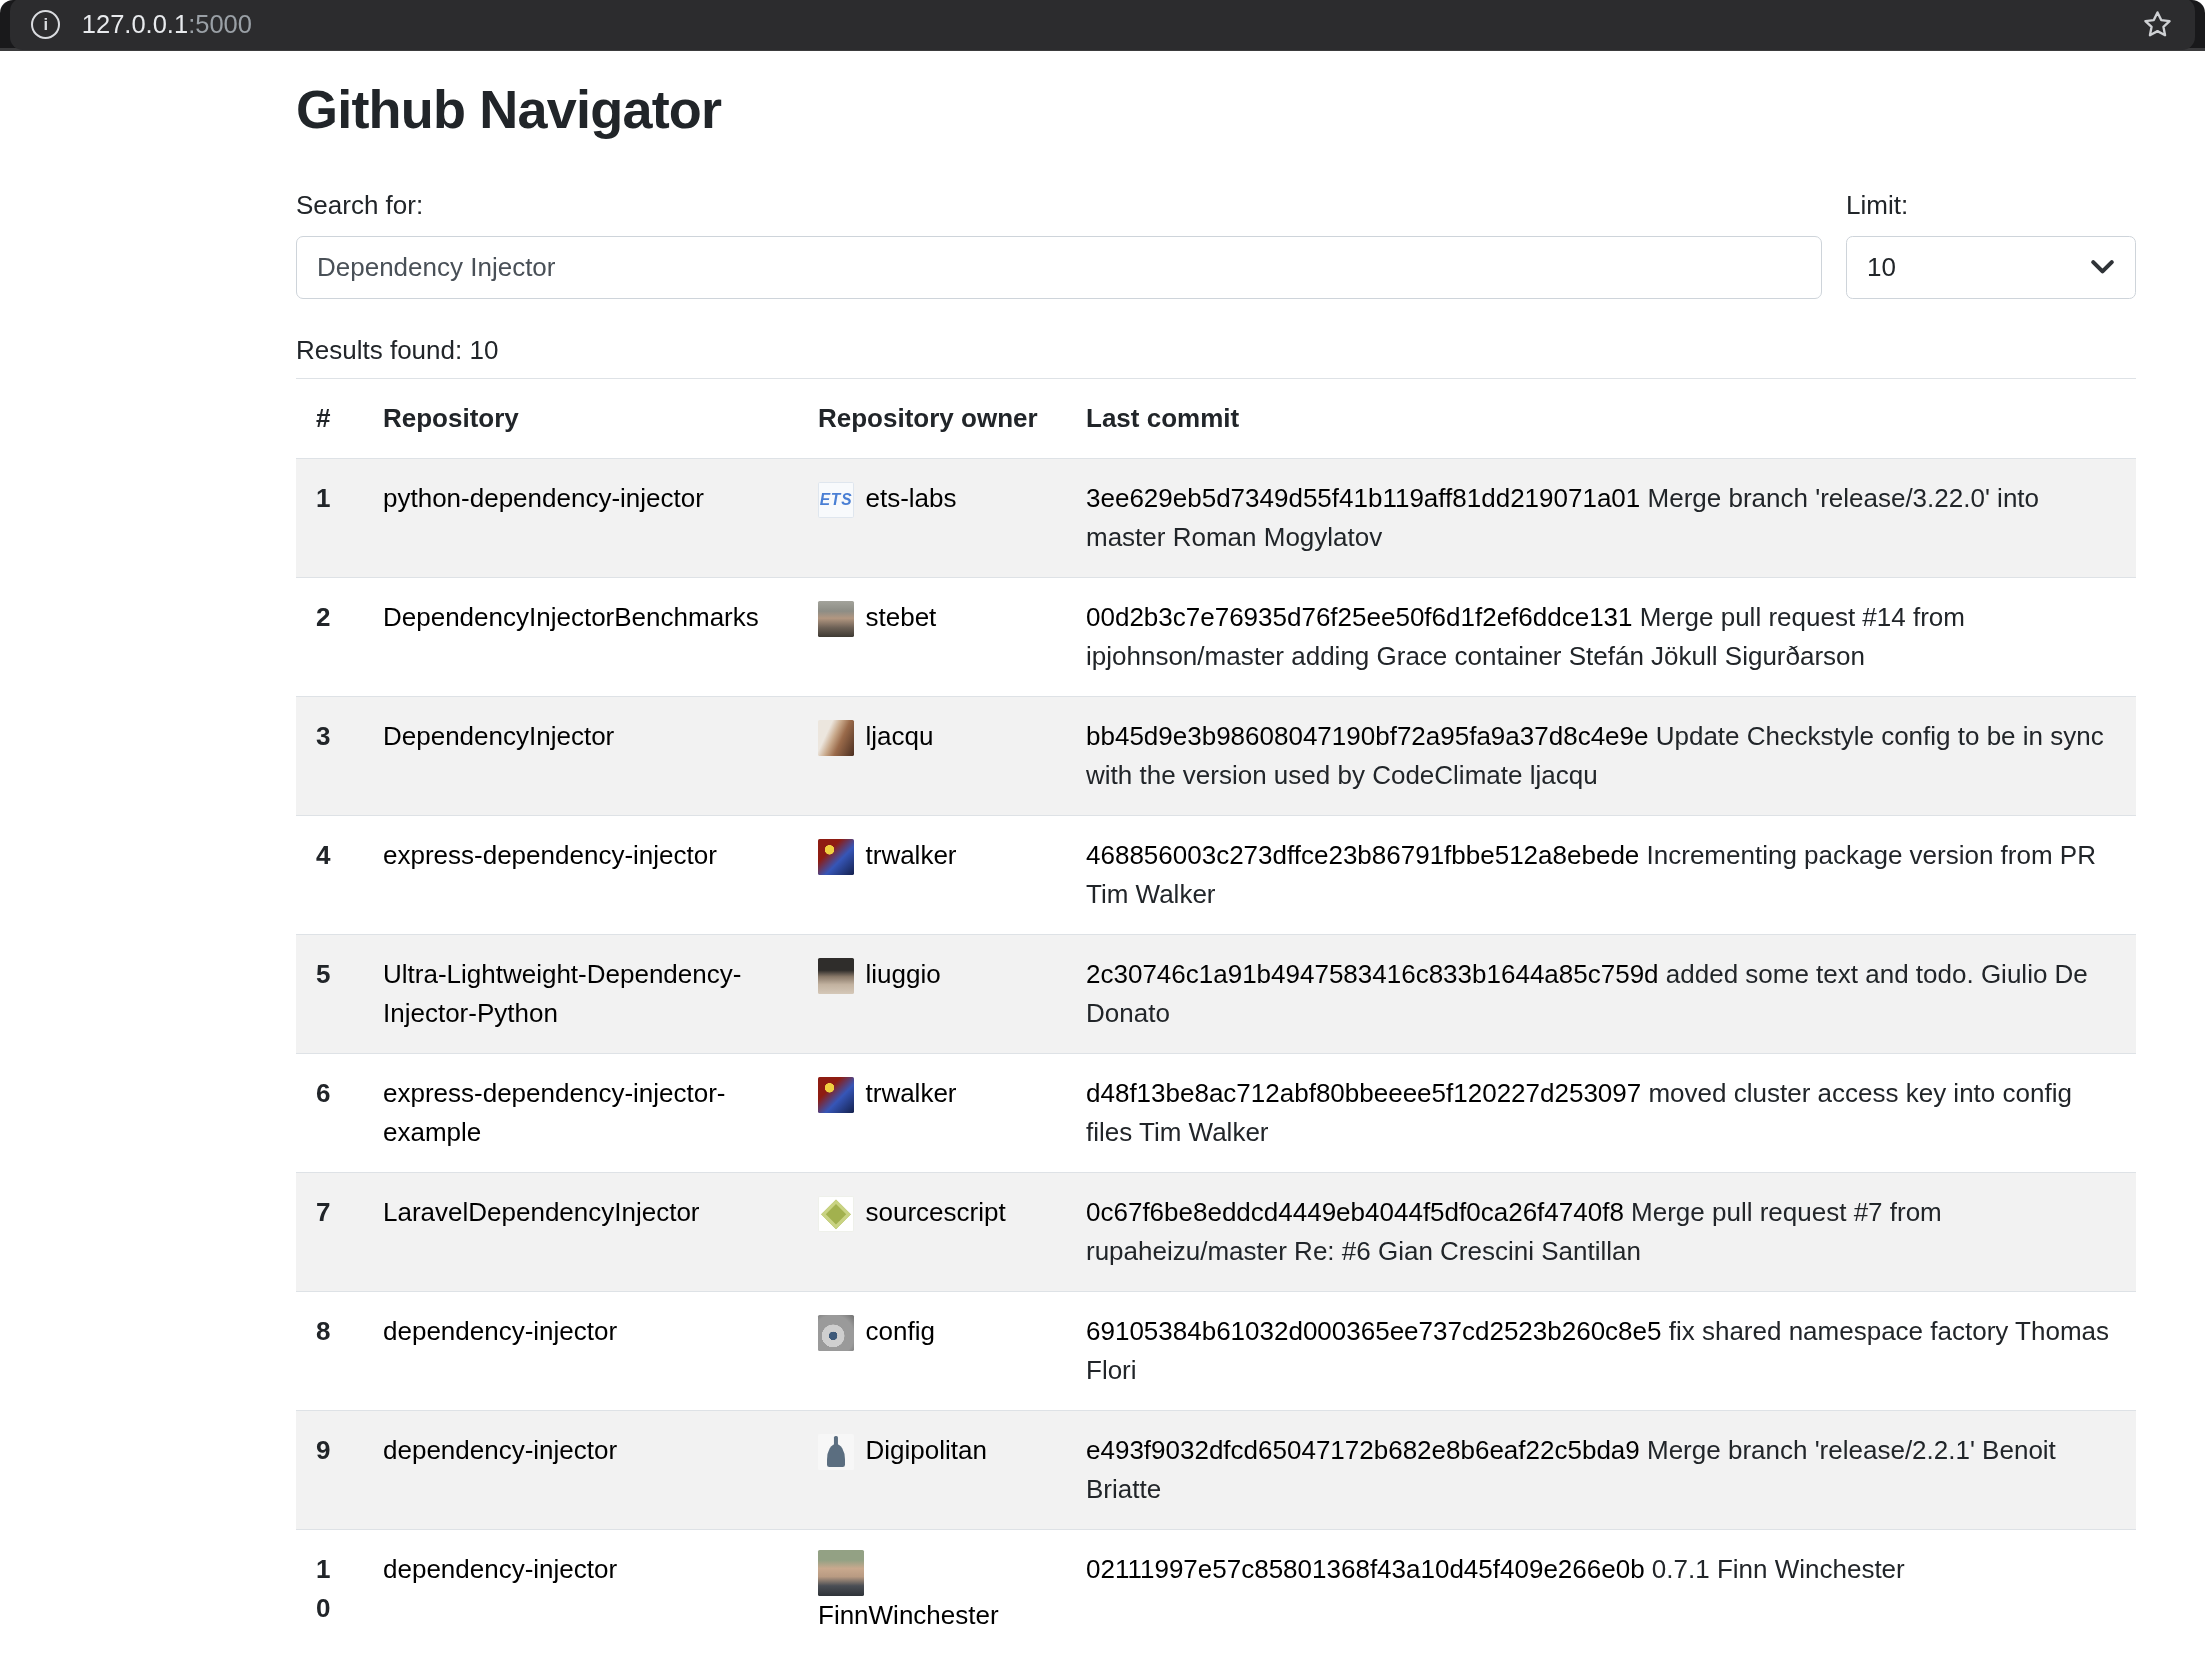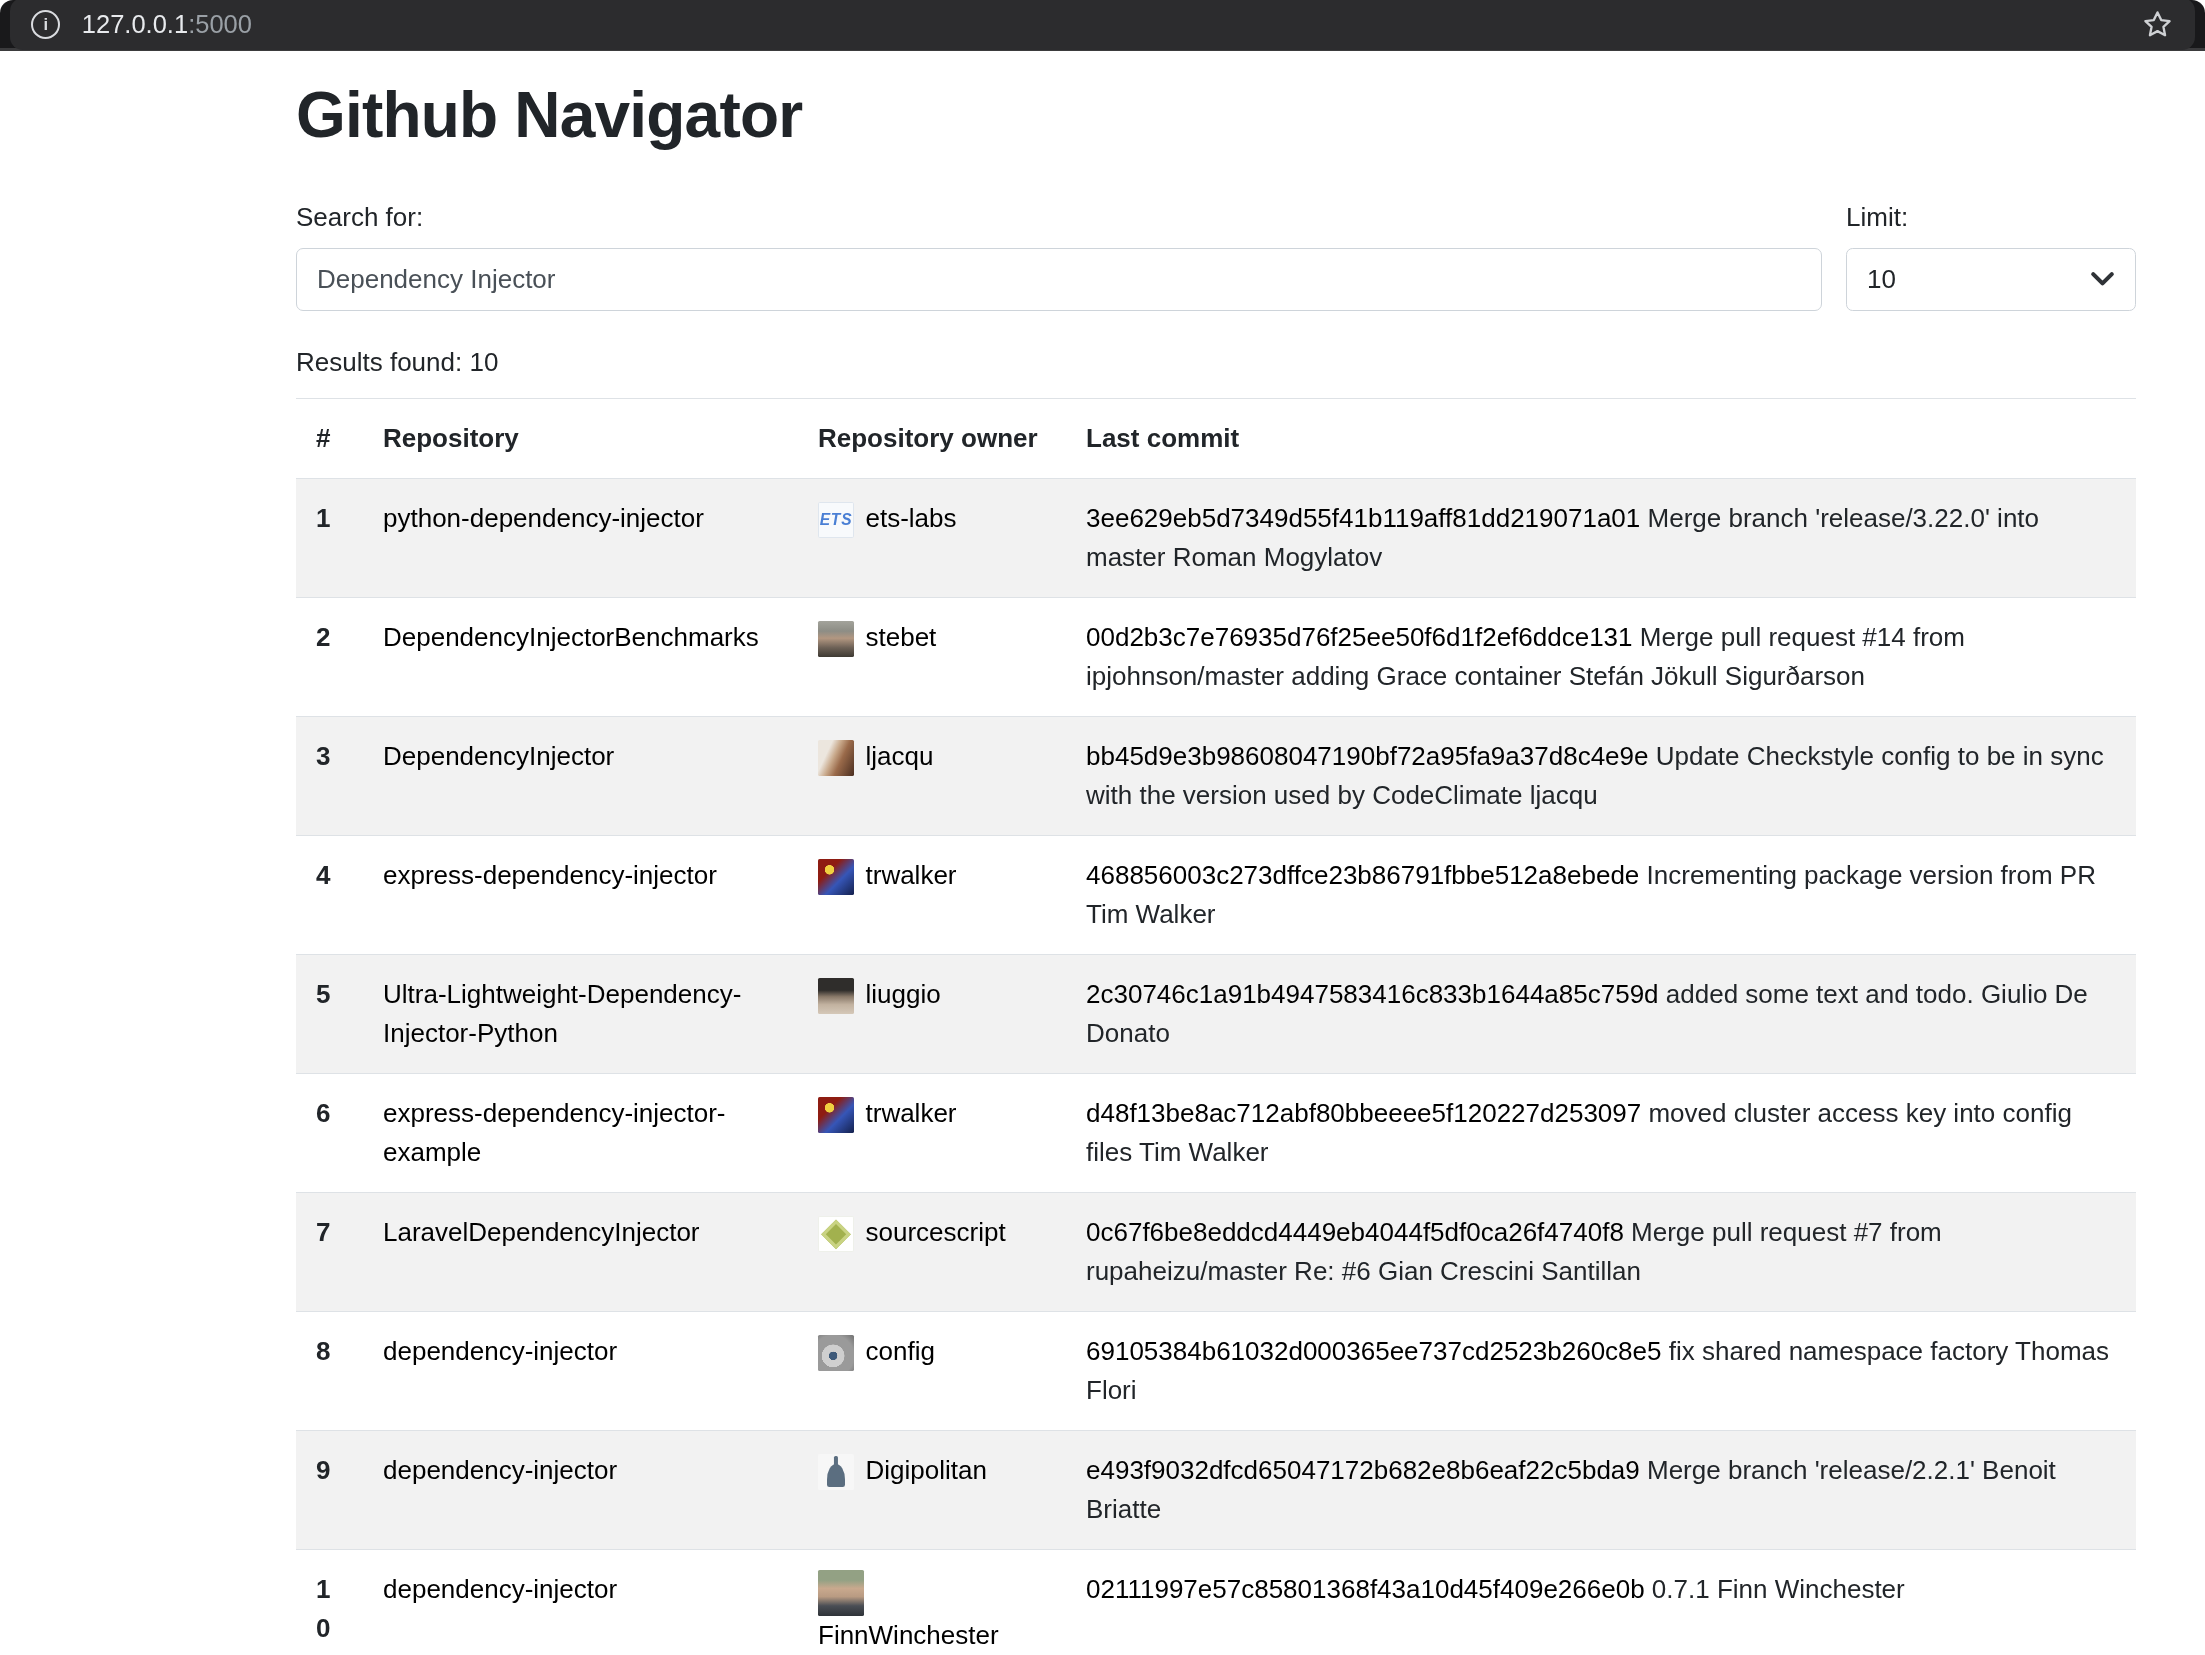--- a/index.html
+++ b/index.html
@@ -16,32 +16,32 @@
   .info-icon{width:25px;height:25px;border:2.5px solid #dadce0;border-radius:50%;
              display:inline-flex;align-items:center;justify-content:center;
              font-size:16.5px;font-weight:bold;color:#dadce0;flex:0 0 auto}
   .info-icon::after{content:"i"}
   .url{margin-left:21.4px;font-size:25.5px;white-space:nowrap}
   .url .port{color:#9aa0a6}
   .star-icon{margin-left:auto;display:inline-flex}
 
   
   .page{padding:13px 69px 0 296px}
-  h1{font-size:64px;font-weight:600;letter-spacing:-0.8px;margin:13px 0 0;line-height:1.2;color:#212529}
+  h1{font-size:54px;font-weight:600;letter-spacing:-0.8px;margin:13px 0 0;line-height:1.2;color:#212529}
   .form-row{display:flex;margin-top:48px;align-items:flex-end}
   .search-col{flex:1}
   .limit-col{width:290px;margin-left:24px;flex:0 0 auto}
   .field-label{display:block;margin-bottom:15px}
   .search-input{width:100%;box-sizing:border-box;height:63px;padding:0 20px;font-size:26px;
                 color:#495057;border:1.6px solid #ced4da;border-radius:7px;font-family:inherit;
                 outline:none;background:#fff}
   .select-box{box-sizing:border-box;height:63px;border:1.6px solid #ced4da;border-radius:6.6px;
               display:flex;align-items:center;justify-content:space-between;padding:0 20px;
               background:#fff;cursor:default}
-  .results-line{margin:36px 0 20px}
+  .results-line{margin:36px 0 12px}
 
   
   table{width:100%;border-collapse:collapse;table-layout:fixed}
   th,td{padding:20px;text-align:left;vertical-align:top;border-top:1.6px solid #dee2e6;
         line-height:39px;word-wrap:break-word}
   thead th{border-bottom:1.6px solid #dee2e6}
   tbody tr:nth-child(odd){background:#f2f2f2}
   tbody th{font-weight:bold}
 
   

